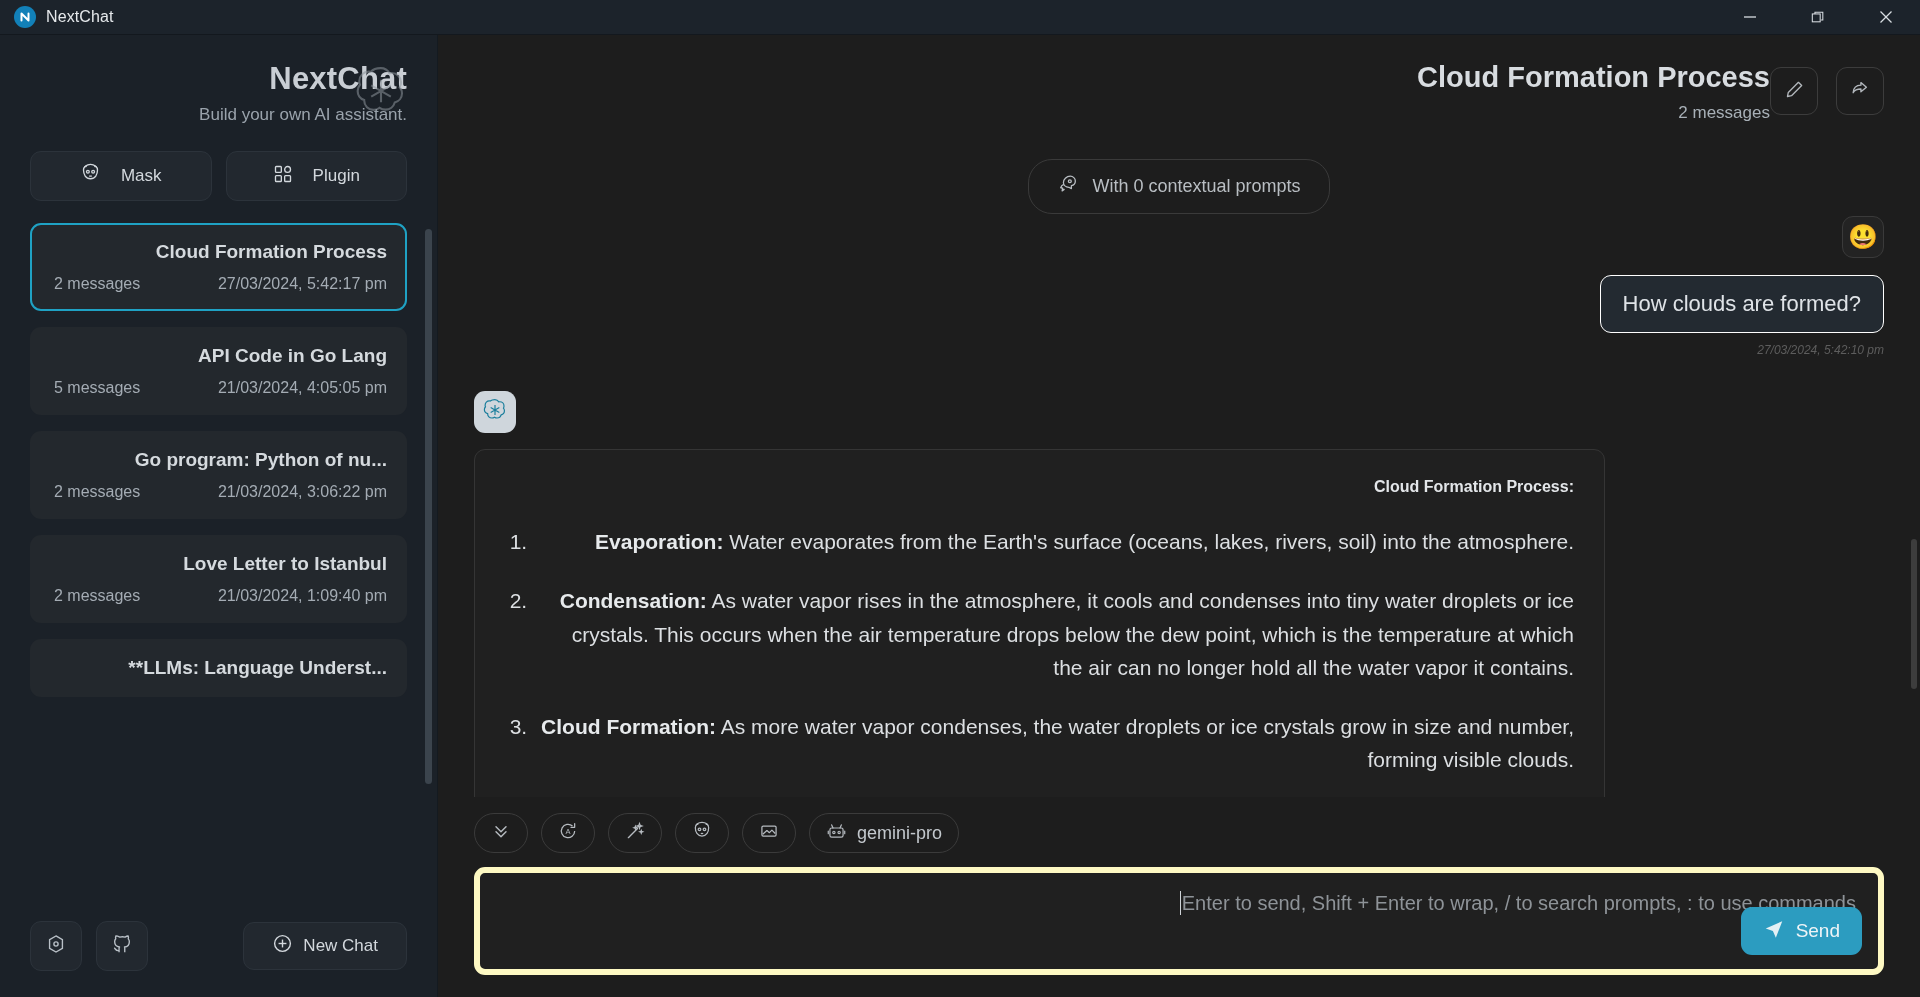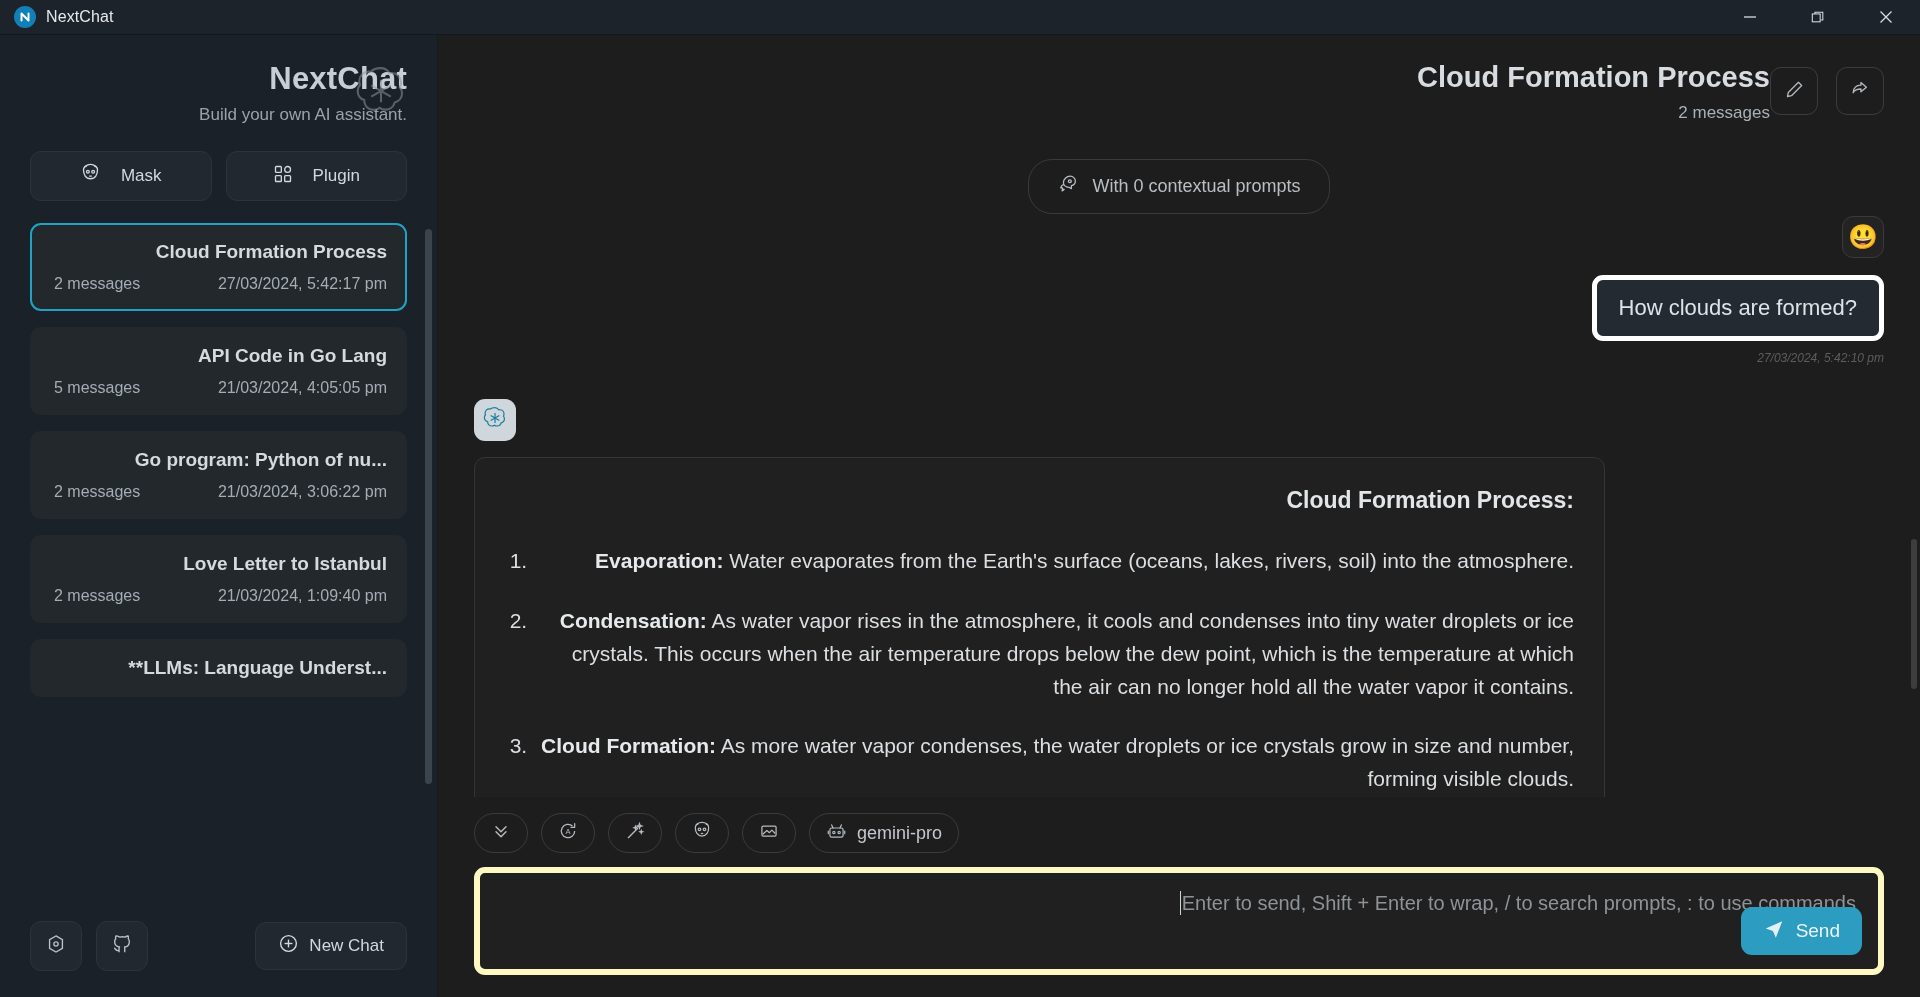--- a/index.html
+++ b/index.html
@@ -137,21 +137,21 @@
     display: flex; align-items: center; justify-content: center;
     color: #b9c0c7; cursor: pointer;
   }
   .sb-newchat {
     margin-left: auto;
     height: 48px;
     background: #22282f;
     border: 1px solid #2c333b;
     border-radius: 11px;
     display: flex; align-items: center; justify-content: center;
-    gap: 10px; padding: 0 22px;
+    gap: 10px; padding: 0 28px;
     color: #d3d8dd; font-size: 17px; cursor: pointer;
   }
 
   
   .main {
     flex: 1 1 auto; min-width: 0;
     background: #1d1d1d;
     display: flex; flex-direction: column;
     position: relative;
   }
@@ -193,21 +193,21 @@
   .avatar-user {
     width: 42px; height: 42px; border-radius: 11px;
     border: 1px solid #3a3a3a;
     display: flex; align-items: center; justify-content: center;
     font-size: 24px; line-height: 1; color: #cfd4d8;
     background: #232323;
   }
   .bubble-user {
     margin-top: 17px;
     background: #232a31;
-    border: 5px solid #ffffff;
+    border: 1px solid #ffffff;
     border-radius: 11px;
     padding: 15px 22px;
     font-size: 22px; color: #dfe3e7;
     max-width: 60%;
   }
   .ts { margin-top: 10px; font-size: 12px; color: #5d5d5d; font-style: italic; }
 
   .msg-bot { margin-top: 34px; }
   .avatar-bot {
     width: 42px; height: 42px; border-radius: 11px;
@@ -216,21 +216,21 @@
   }
   .bubble-bot {
     margin-top: 16px;
     background: #202020;
     border: 1px solid #353535;
     border-radius: 11px;
     padding: 24px 30px 24px 30px;
     font-size: 21px; line-height: 1.58; color: #dcdfe2;
     width: 1131px;
   }
-  .bb-head { font-weight: bold; font-size: 23px; color: #e3e6e9; }
+  .bb-head { font-weight: bold; font-size: 16px; color: #e3e6e9; }
   .bb-list { list-style: decimal; margin: 26px 0 0 28px; }
   .bb-list li { margin-bottom: 26px; padding-left: 6px; }
   .bb-list li b { font-weight: bold; color: #e7eaec; }
 
   
   .bottom {
     flex: 0 0 auto;
     padding: 10px 36px 22px 36px;
     background: #1d1d1d;
   }

